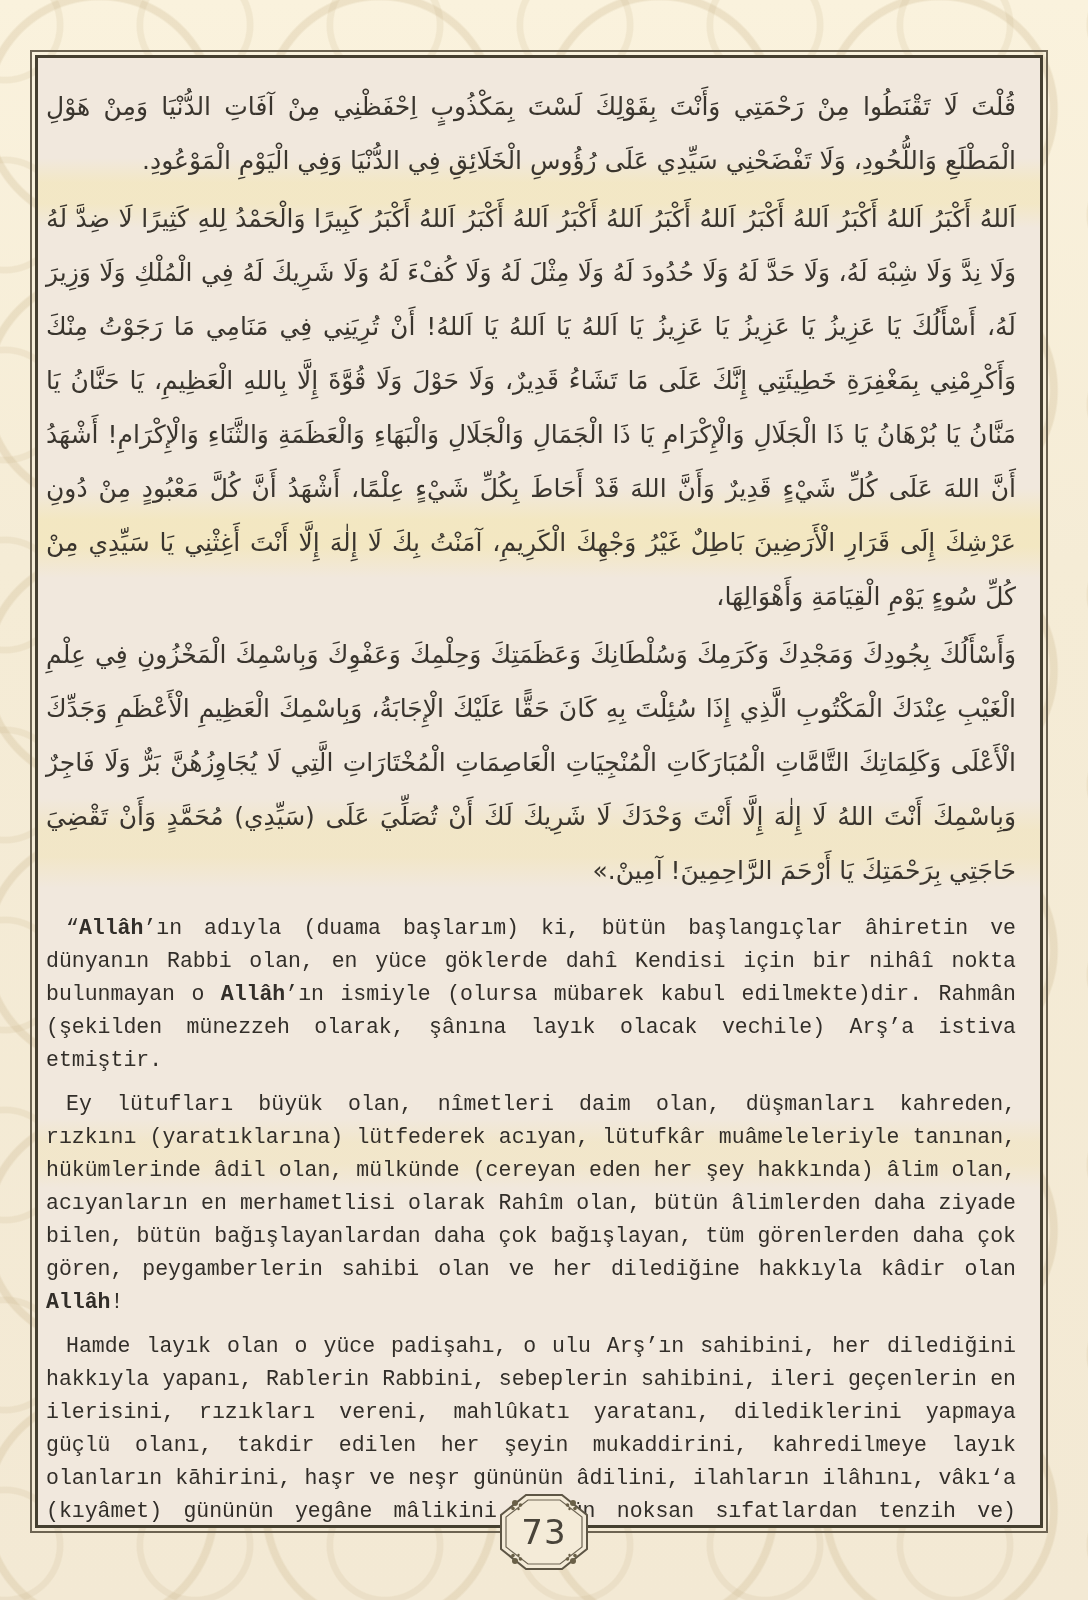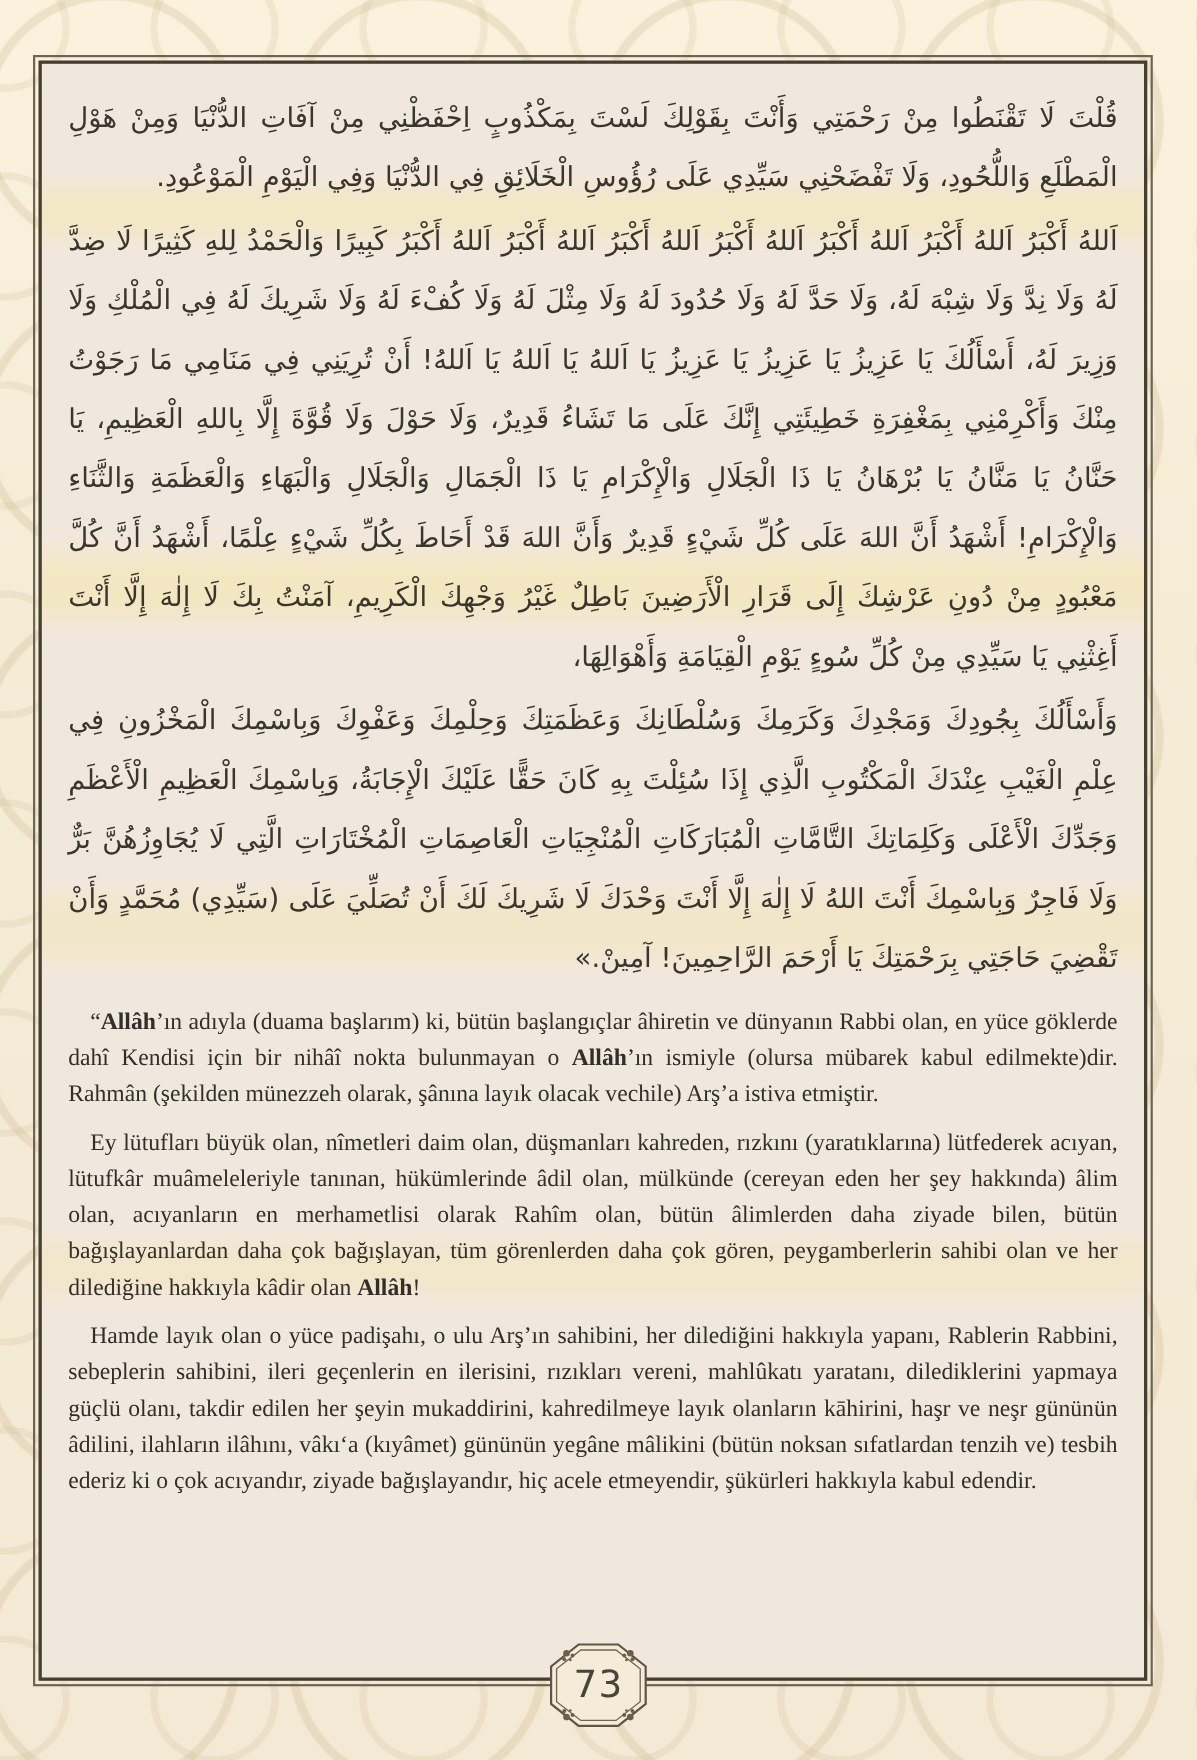--- a/index.html
+++ b/index.html
@@ -31,41 +31,41 @@
       linear-gradient(180deg, rgba(246,230,150,0) 0%, rgba(246,230,150,.38) 35% 65%, rgba(246,230,150,0) 100%),
       linear-gradient(180deg, rgba(246,230,150,0) 0%, rgba(246,230,150,.33) 35% 65%, rgba(246,230,150,0) 100%),
       linear-gradient(180deg, rgba(243,226,150,0) 0%, rgba(243,226,150,.30) 35% 65%, rgba(243,226,150,0) 100%),
       linear-gradient(180deg, rgba(243,226,150,0) 0%, rgba(243,226,150,.26) 35% 65%, rgba(243,226,150,0) 100%);
     background-size:100% 90px,100% 70px,100% 90px,100% 70px;
     background-position:0 430px,0 100px,0 740px,0 1060px;
     background-repeat:no-repeat;
   }
   .content{
     position:absolute;inset:0;
-    padding:22px 24px 10px 24px;
+    padding:22px 24px 10px 8px;
     box-sizing:border-box;
   }
   .ar-text{
     direction:rtl;
     font-family:"DejaVu Sans", sans-serif;
     font-size:25px;
     line-height:54px;
     color:#3a352e;
     text-align:justify;
   }
   .ar-text p{margin:0 0 4px 0;}
   .tr-text{
     margin-top:14px;
     font-family:"Liberation Serif", serif;
     font-size:21.5px;
     line-height:33px;
     color:#322e29;
     text-align:justify;
   }
-  .tr-text p{margin:0 0 11px 0;text-indent:20px;}
+  .tr-text p{margin:0 0 11px 0;text-indent:20px;font-family:Liberation Mono, monospace;}
   .tr-text b{font-weight:bold;}
   .cartouche{
     position:absolute;left:50%;bottom:26px;transform:translateX(-50%);
     width:96px;height:84px;z-index:5;
   }
   .cartouche svg{display:block;width:96px;height:84px;}
   .cartouche .num{
     position:absolute;left:0;top:0;width:96px;height:84px;
     display:flex;align-items:center;justify-content:center;
     font-family:"DejaVu Sans", sans-serif;

